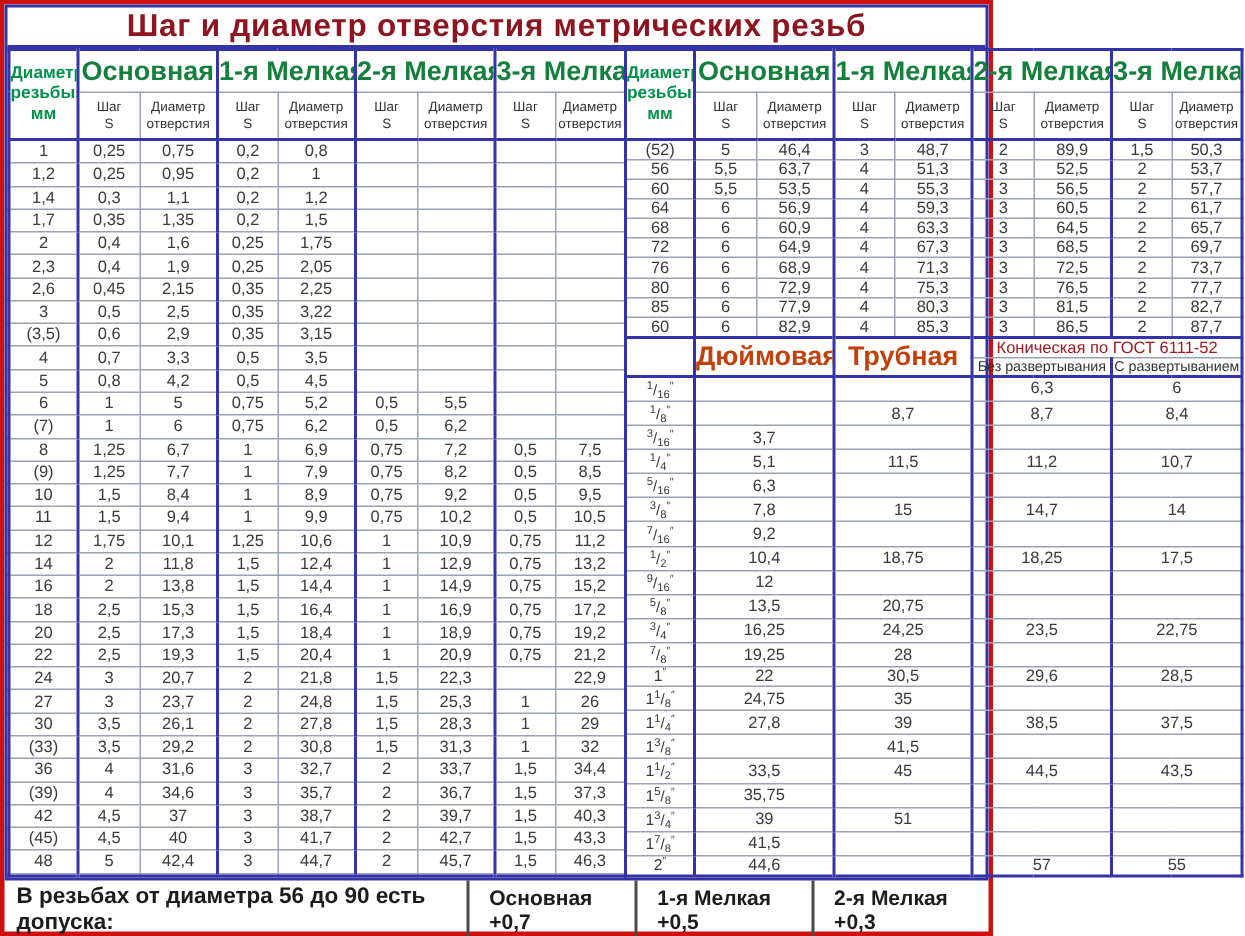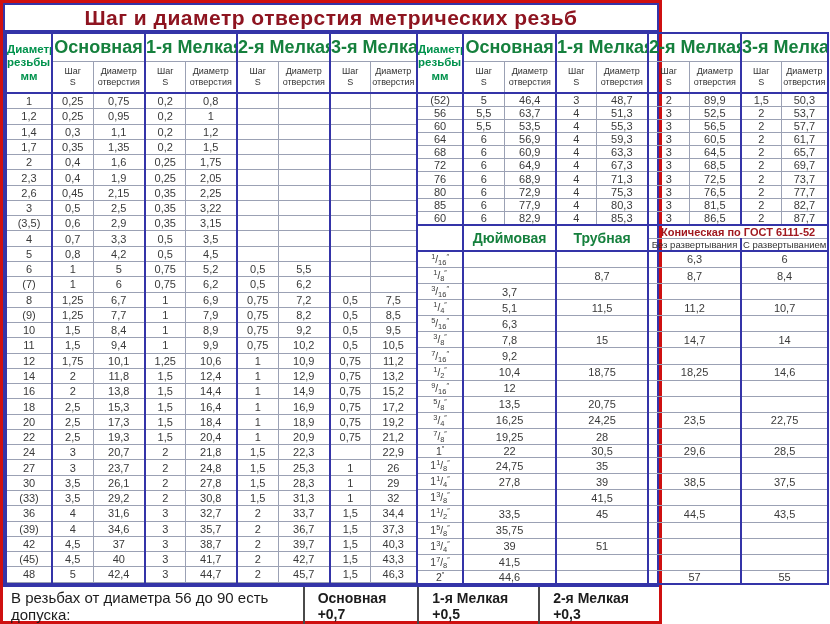--- a/index.html
+++ b/index.html
@@ -16,30 +16,30 @@
   td { font-size: 11px; color: #3a3a3a; }
   table { border: 2px solid #3434a8; }
   .bR { border-right: 2px solid #3434a8 !important; }
   .bT { border-top: 2px solid #3434a8 !important; }
   .bB { border-bottom: 2px solid #3434a8 !important; }
   thead tr.gr { height: 28px; }
   thead tr.sb { height: 32px; }
   th.group { color: #15803d; font-weight: bold; font-size: 18px; margin-top: 20px; }
   th.diah  { color: #00924c; font-weight: bold; font-size: 11.5px; white-space: normal; line-height: 1.15; }
   th.sub   { font-size: 9px; color: #333; line-height: 1.15; }
-  tr.ih th.big { color: #15803d; font-size: 14px; font-weight: bold; }
-  th.con    { color: #a01820; font-size: 11px; font-weight: bold; }
+  tr.ih th.big { color: #c2410c; font-size: 18px; font-weight: bold; }
+  th.con    { color: #a01820; font-size: 11px; font-weight: normal; }
   th.consub { font-size: 9.5px; color: #333; }
   td.frac { font-size: 10px; }
   .fr-n { font-size: 7.5px; vertical-align: 4px; }
   .fr-d { font-size: 7.5px; vertical-align: -2px; }
   .fr-w { font-size: 10.5px; }
   .im   { font-size: 7px; vertical-align: 4px; }
   .footer { flex: 1; display: flex; align-items: center; padding-left: 8px; color: #1c1c1c; }
-  .footer-label { font-weight: normal; font-size: 15px; margin-right: 14px; }
+  .footer-label { font-weight: bold; font-size: 15px; margin-right: 14px; }
   .fitem { font-weight: bold; font-size: 14px; padding: 3px 13px; border-left: 2px solid #4a4a4a; }
 </style>
 </head>
 <body>
 
 <div class="frame">
   <div class="sheet">
     <div class="title-bar">Шаг и диаметр отверстия метрических резьб</div>
     <div class="tables">
       <table id="left-tbl">
@@ -686,21 +686,21 @@
               <td class="bR" colspan="2">9,2</td>
               <td class="bR" colspan="2"></td>
               <td class="bR" colspan="2"></td>
               <td colspan="2"></td>
             </tr>
             <tr>
               <td class="frac bR"><span class="fr-n">1</span>/<span class="fr-d">2</span><span class="im">″</span></td>
               <td class="bR" colspan="2">10,4</td>
               <td class="bR" colspan="2">18,75</td>
               <td class="bR" colspan="2">18,25</td>
-              <td colspan="2">14,6</td>
+              <td colspan="2">17,5</td>
             </tr>
             <tr>
               <td class="frac bR"><span class="fr-n">9</span>/<span class="fr-d">16</span><span class="im">″</span></td>
               <td class="bR" colspan="2">12</td>
               <td class="bR" colspan="2"></td>
               <td class="bR" colspan="2"></td>
               <td colspan="2"></td>
             </tr>
             <tr>
               <td class="frac bR"><span class="fr-n">5</span>/<span class="fr-d">8</span><span class="im">″</span></td>

